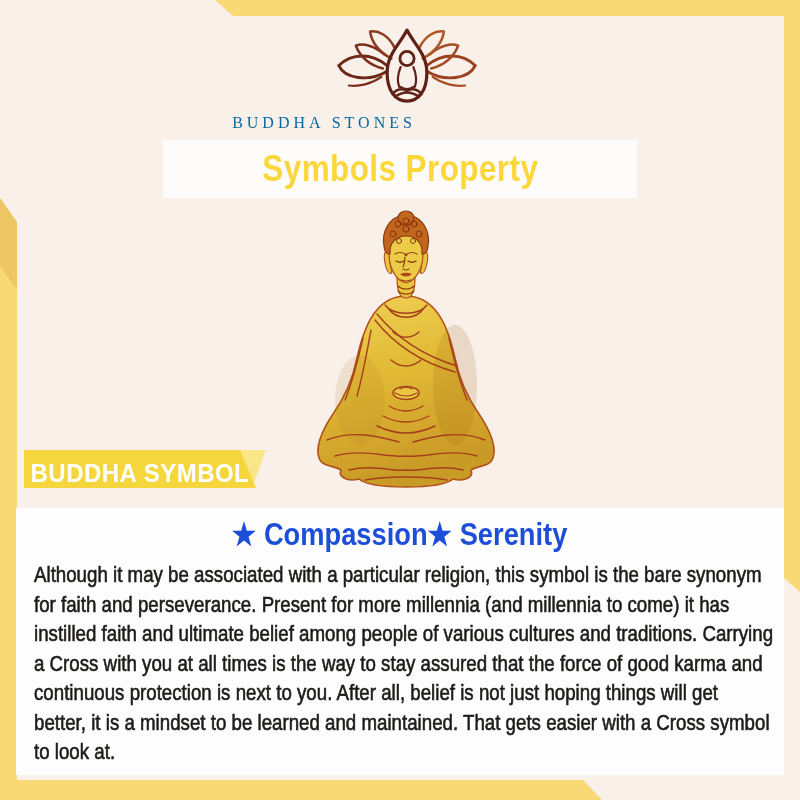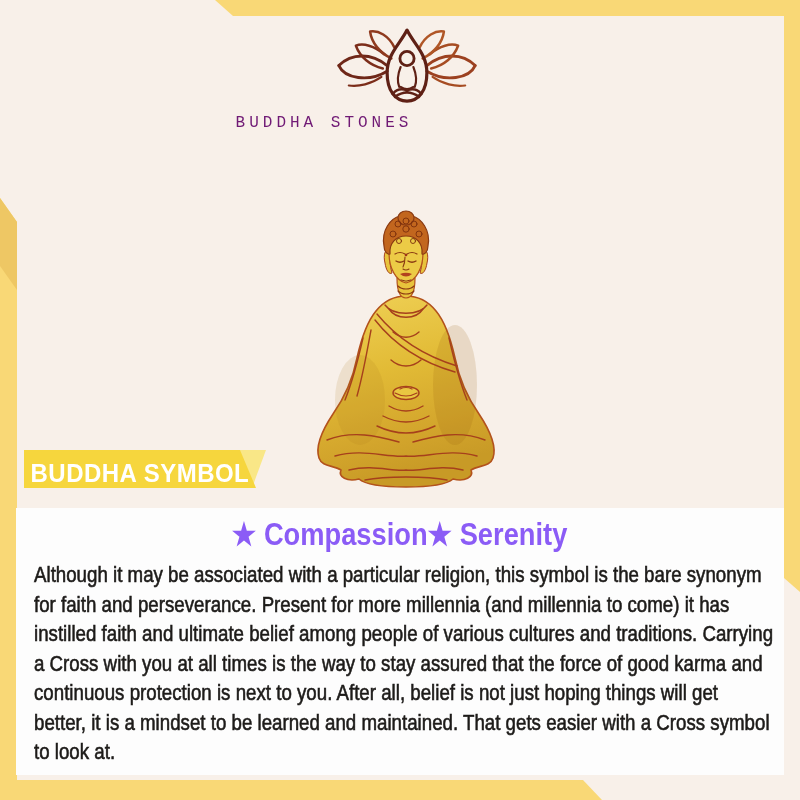--- a/index.html
+++ b/index.html
@@ -19,22 +19,22 @@
   .ribbon-left{left:0;top:198px;width:17px;height:602px;
     clip-path:polygon(0 0,17px 24px,17px 602px,0 602px);}
   .ribbon-left-fold{left:0;top:198px;width:17px;height:92px;background:#eec764;
     clip-path:polygon(0 0,17px 24px,17px 92px,0 68px);}
   .ribbon-bottom{left:0;top:780px;width:602px;height:20px;
     clip-path:polygon(0 0,583px 0,602px 20px,0 20px);}
 
   
   .logo-svg{left:336px;top:24px;width:142px;height:86px;}
   .brand-name{left:0;top:114px;width:648px;text-align:center;
-    font-family:Liberation Mono, monospace;font-size:16px;letter-spacing:4px;
-    color:#701a75;}
+    font-family:Liberation Serif, serif;font-size:16px;letter-spacing:4px;
+    color:#0369a1;}
 
   
   .title-bar{left:163px;top:140px;width:474px;height:58px;background:#fdfcfa;
     display:flex;align-items:center;justify-content:center;}
   .title-text{font-size:37px;font-weight:700;color:#fbd73c;white-space:nowrap;
     transform:scaleX(0.85);letter-spacing:0.5px;}
 
   
   .buddha-svg{left:305px;top:210px;width:200px;height:280px;}
 
@@ -43,21 +43,21 @@
     clip-path:polygon(6px 0,40px 0,26px 38px,0 38px);}
   .label-main{left:24px;top:450px;width:232px;height:38px;background:#f6d63d;
     clip-path:polygon(0 0,216px 0,232px 38px,0 38px);
     display:flex;align-items:flex-end;justify-content:center;}
   .label-text{color:#ffffff;font-size:25px;font-weight:600;letter-spacing:0.5px;
     transform:scaleX(0.96);white-space:nowrap;}
 
   
   .content-card{left:16px;top:508px;width:768px;height:267px;background:#fdfdfd;}
   .content-heading{left:0;top:516px;width:800px;text-align:center;
-    font-size:31px;font-weight:700;color:#8b5cf6;}
+    font-size:31px;font-weight:700;color:#1d4ed8;}
   .content-heading span{display:inline-block;transform:scaleX(0.88);white-space:nowrap;}
   .content-body{left:34px;top:560px;width:870px;
     transform:scaleX(0.85);transform-origin:0 0;
     font-size:22px;line-height:29.5px;font-weight:400;color:#1d1b19;
     -webkit-text-stroke:0.6px #1d1b19;}
 </style>
 </head>
 <body>
 
 <div id="canvas">
@@ -87,20 +87,23 @@
     <path d="M100,8 C90,28 72,42 72,68 C72,94 84,108 100,108 C116,108 128,94 128,68 C128,42 110,28 100,8 Z" stroke="#5f2015" stroke-width="4.5"></path>
     <circle cx="100" cy="48" r="10" stroke="#5f2015" stroke-width="4"></circle>
     <path d="M91,60 C87,70 86,80 89,88" stroke="#5f2015" stroke-width="3"></path>
     <path d="M109,60 C113,70 114,80 111,88" stroke="#5f2015" stroke-width="3"></path>
     <path d="M91,88 Q100,94 109,88" stroke="#5f2015" stroke-width="3"></path>
     <path d="M80,98 C88,88 98,92 100,94 C102,92 112,88 120,98" stroke="#5f2015" stroke-width="3.5"></path>
     <path d="M83,102 C94,94 106,94 117,102" stroke="#5f2015" stroke-width="3.5"></path>
   </svg>
   <div class="abs brand-name">BUDDHA STONES</div>
 
+  <div class="abs title-bar">
+    <div class="title-text">Symbols Property</div>
+  </div>
 
   <svg class="abs buddha-svg" viewBox="0 0 200 280" fill="none" stroke-linecap="round" stroke-linejoin="round">
     <defs>
       <linearGradient id="goldBody" x1="0" y1="0" x2="0.25" y2="1">
         <stop offset="0" stop-color="#f0d258"></stop>
         <stop offset="0.45" stop-color="#e2bb36"></stop>
         <stop offset="0.8" stop-color="#d3a52c"></stop>
         <stop offset="1" stop-color="#c89a26"></stop>
       </linearGradient>
     </defs>

